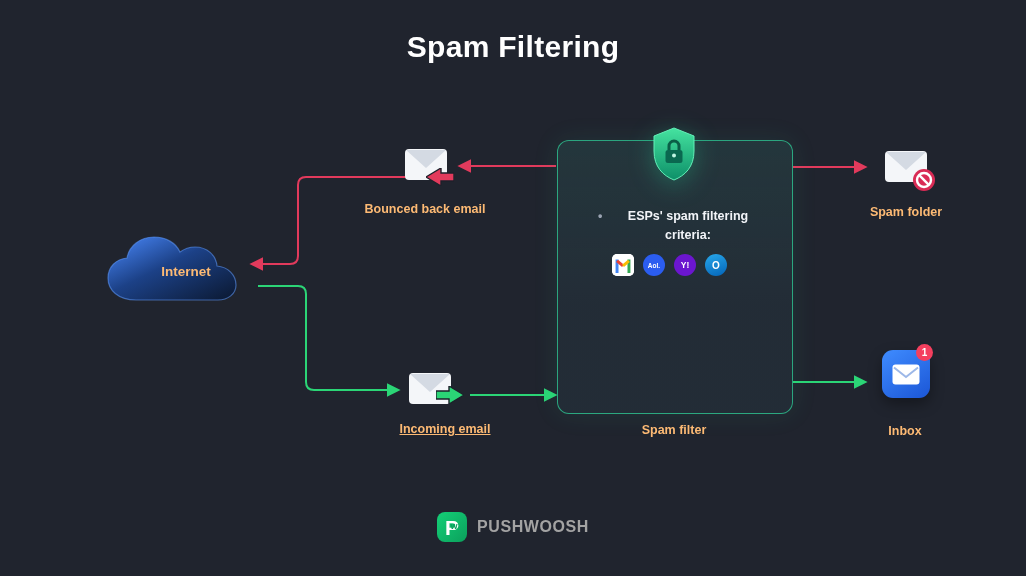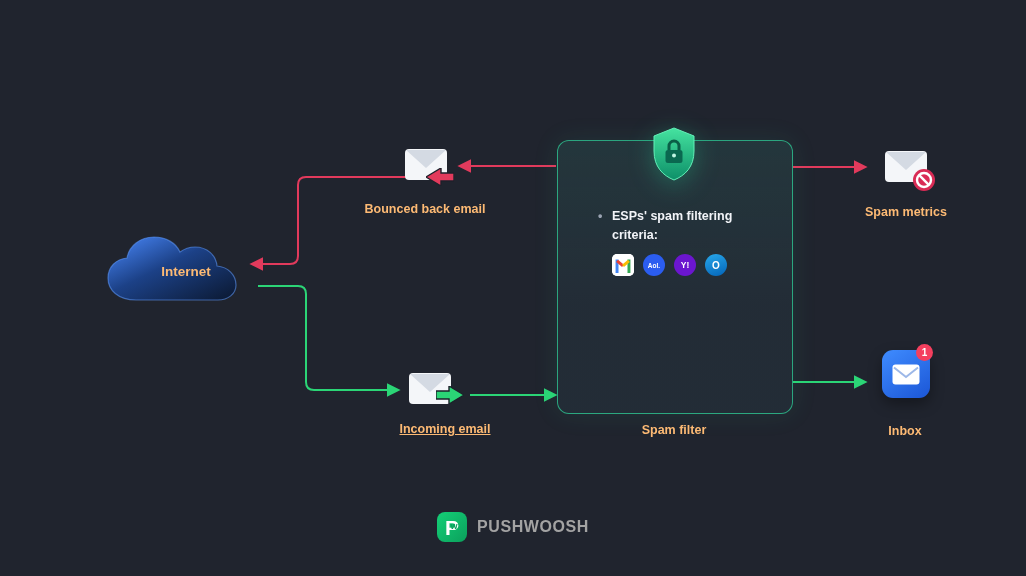--- a/index.html
+++ b/index.html
@@ -30,21 +30,21 @@
   .env-spamfolder{left:884px;top:150px;}
   .glyph-noentry{left:912px;top:168px;}
   
   .filter-box{
     left:557px;top:140px;width:234px;height:272px;
     border:1px solid rgba(46,200,147,.78);border-radius:12px;
     background:linear-gradient(180deg,rgba(46,200,147,.08),rgba(46,200,147,.015) 60%),#232a35;
     box-shadow:0 0 26px rgba(46,200,147,.10);
   }
   .shield{left:650px;top:126px;z-index:4;filter:drop-shadow(0 5px 12px rgba(34,197,142,.35));}
-  .filter-content{position:absolute;inset:0;padding:66px 20px 0 40px;box-sizing:border-box;}
+  .filter-content{position:absolute;inset:0;padding:66px 20px 0 40px;box-sizing:border-box;text-align:center;}
   .criteria{list-style:none;margin:0;padding:0;}
   .criteria li{
     position:relative;padding-left:14px;font-size:12.5px;font-weight:700;
     line-height:19px;color:#f2f4f8;width:152px;
   }
   .criteria li::before{content:"•";position:absolute;left:0;top:0;color:#9aa3b2;}
   .criteria li.spaced{margin-bottom:24px;}
   .esp-row{display:flex;align-items:center;gap:9px;margin:9px 0 15px 14px;}
   .esp-chip{width:22px;height:22px;border-radius:50%;display:flex;align-items:center;
     justify-content:center;color:#fff;font-weight:700;flex:0 0 auto;}
@@ -74,20 +74,21 @@
     position:absolute;left:0;right:0;top:512px;display:flex;
     justify-content:center;align-items:center;gap:10px;z-index:2;
   }
   .brand-text{font-size:16px;font-weight:800;letter-spacing:.6px;color:#a3a3a3;}
 </style>
 </head>
 <body>
 
 <div class="canvas">
 
+  <div class="title">Spam Filtering</div>
 
   <svg class="wires" width="1026" height="576" viewBox="0 0 1026 576">
     <defs>
       <marker id="mr" viewBox="0 0 10 10" refX="1" refY="5" markerWidth="7" markerHeight="7" orient="auto">
         <path d="M0 0 L10 5 L0 10 z" fill="#e23a5c"></path>
       </marker>
       <marker id="mg" viewBox="0 0 10 10" refX="1" refY="5" markerWidth="7" markerHeight="7" orient="auto">
         <path d="M0 0 L10 5 L0 10 z" fill="#2bd576"></path>
       </marker>
     </defs>
@@ -169,21 +170,21 @@
 
   <svg class="node env env-spamfolder" width="44" height="33" viewBox="0 0 44 33">
     <rect x="1" y="1" width="42" height="31" rx="4" fill="#f4f6f9"></rect>
     <polygon points="2,2 42,2 22,20" fill="#d4dae3"></polygon>
   </svg>
   <svg class="arrow-glyph glyph-noentry" width="24" height="24" viewBox="0 0 24 24">
     <circle cx="12" cy="12" r="11" fill="#d92b55"></circle>
     <circle cx="12" cy="12" r="7" fill="none" stroke="#ffffff" stroke-width="2.4"></circle>
     <line x1="7.2" y1="7.2" x2="16.8" y2="16.8" stroke="#ffffff" stroke-width="2.4"></line>
   </svg>
-  <div class="node-label label-spamfolder">Spam metrics</div>
+  <div class="node-label label-spamfolder">Spam folder</div>
 
   <div class="node inbox-icon">
     <svg width="28" height="21" viewBox="0 0 28 21">
       <rect x="0.5" y="0.5" width="27" height="20" rx="3" fill="#ffffff"></rect>
       <polyline points="2,3.5 14,13 26,3.5" fill="none" stroke="#9db8e8" stroke-width="2"></polyline>
     </svg>
   </div>
   <div class="inbox-badge">1</div>
   <div class="node-label label-inbox">Inbox</div>
 

